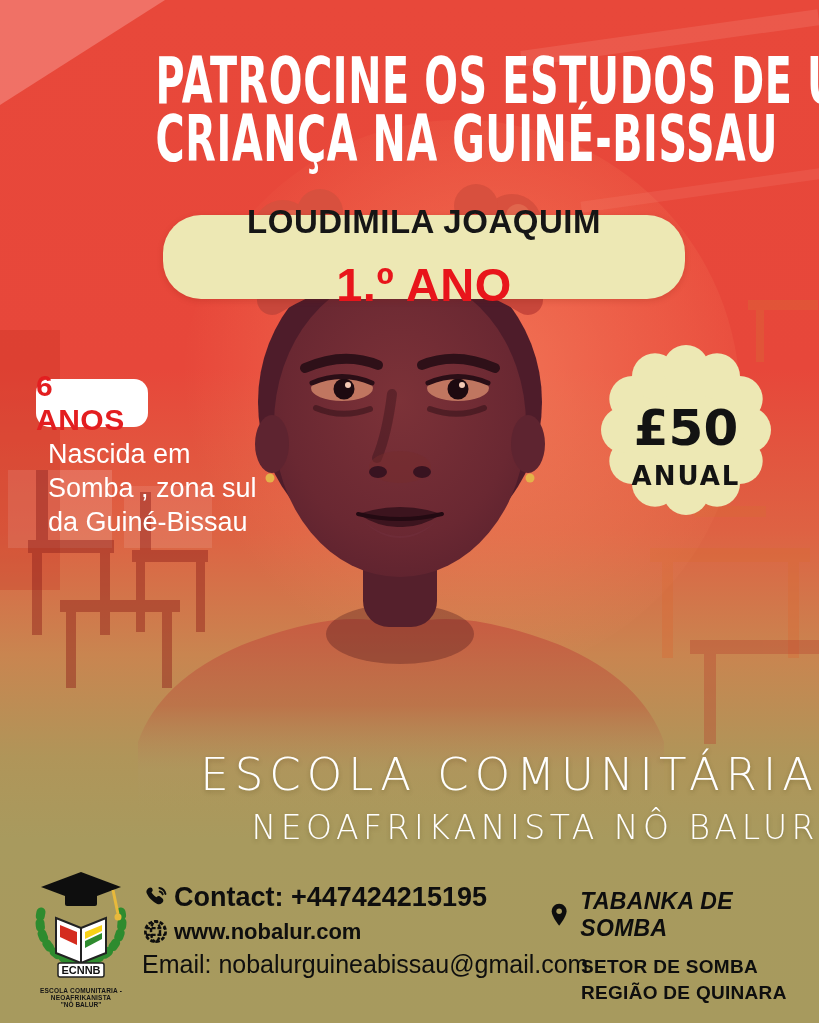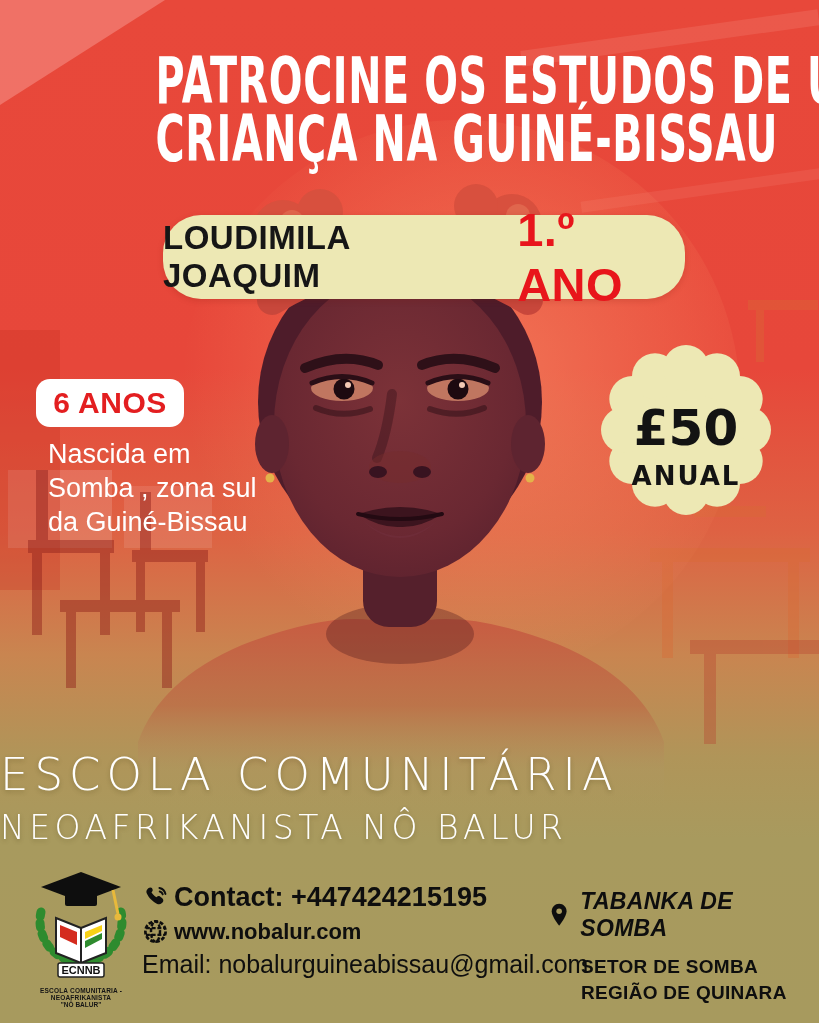--- a/index.html
+++ b/index.html
@@ -16,34 +16,34 @@
   
   .title{left:0;top:52px;width:819px;text-align:center;color:#FFFFFF;z-index:4;}
   .title-line{display:block;white-space:nowrap;font-family:"DejaVu Sans",sans-serif;
     font-weight:800;font-size:64px;line-height:58px;transform:scaleX(0.62);transform-origin:50% 50%;
     letter-spacing:1px;}
   
   .child{left:120px;top:182px;width:560px;height:630px;z-index:2;}
   
   .name-pill{left:163px;top:215px;width:522px;height:84px;background:#EDE8B4;border-radius:38px;
     display:flex;align-items:center;justify-content:center;gap:16px;z-index:5;
-    box-shadow:0 2px 6px rgba(120,20,10,.18);}
+    box-shadow:0 2px 6px rgba(120,20,10,.18);flex-direction:column;}
   .pill-name{font-size:33px;font-weight:700;color:#161616;letter-spacing:.5px;}
   .pill-grade{font-size:47px;font-weight:800;color:#E8151B;letter-spacing:.5px;}
   
-  .age-badge{left:36px;top:379px;width:148px;height:48px;background:#FFFFFF;border-radius:14px;
+  .age-badge{left:36px;top:379px;width:112px;height:48px;background:#FFFFFF;border-radius:14px;
     display:flex;align-items:center;justify-content:center;z-index:5;}
   .age-badge span{font-size:30px;font-weight:800;color:#E31E20;letter-spacing:.5px;}
   
   .birth{left:48px;top:437px;color:#FFFFFF;font-size:27px;font-weight:400;line-height:34px;z-index:5;}
   
   .seal{left:591px;top:335px;width:190px;height:190px;z-index:5;}
   .seal text{font-family:"DejaVu Sans",sans-serif;}
   
-  .school{left:0;top:748px;width:819px;text-align:left;color:#FFFFFF;z-index:4;
+  .school{left:0;top:748px;width:819px;text-align:right;color:#FFFFFF;z-index:4;
     font-family:"DejaVu Sans",sans-serif;font-weight:300;
     text-shadow:0 2px 4px rgba(80,70,25,.35);}
   .school-line1{font-size:45px;letter-spacing:6px;line-height:54px;}
   .school-line2{font-size:33px;letter-spacing:4.5px;line-height:52px;}
   
   .logo-block{left:22px;top:868px;width:118px;text-align:center;z-index:5;}
   .logo-cap1{font-size:6.5px;font-weight:700;color:#151515;margin-top:1px;letter-spacing:.2px;}
   .logo-cap2{font-size:6.5px;font-weight:800;color:#151515;}
   .contact{left:142px;top:882px;z-index:5;color:#0E0E0E;}
   .c-row{display:flex;align-items:center;gap:5px;margin-bottom:5px;}

